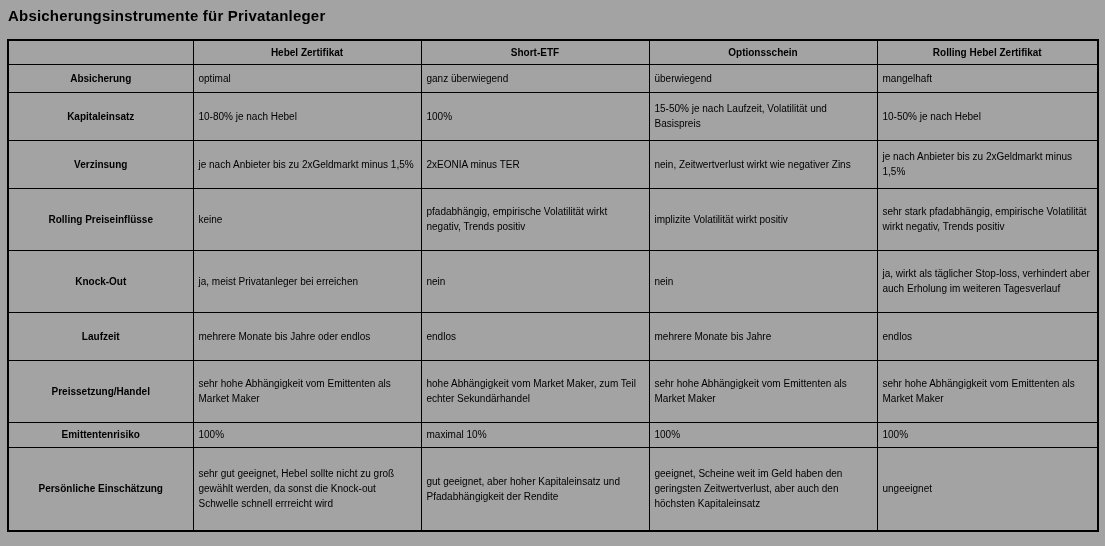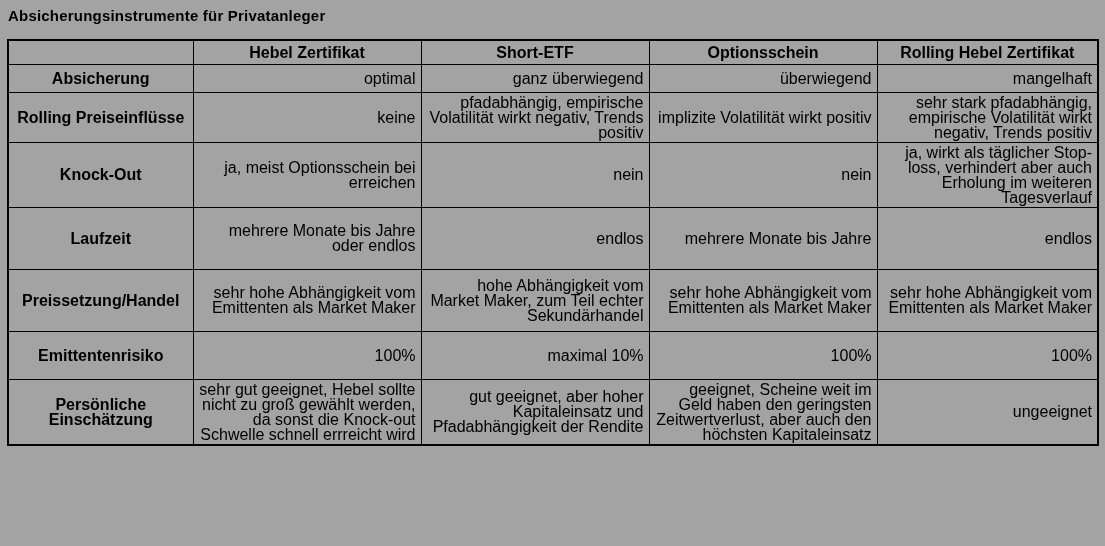--- a/index.html
+++ b/index.html
@@ -28,38 +28,38 @@
   table.compare {
     border-collapse: collapse;
     table-layout: fixed;
     width: 1090px;
     margin: 15px 0 0 7px;
     border: 2px solid #000000;
   }
   table.compare th,
   table.compare td {
     border: 1px solid #000000;
-    font-size: 16px;
+    font-size: 10px;
     line-height: 15px;
     padding: 2px 5px;
     overflow: hidden;
   }
   thead tr { height: 24px; }
   thead th {
     font-weight: bold;
     text-align: center;
     vertical-align: middle;
   }
   tbody th.row-label {
     font-weight: bold;
     text-align: center;
     vertical-align: middle;
   }
   tbody td {
-    text-align: right;
+    text-align: left;
     vertical-align: middle;
   }
   tbody tr:nth-child(1) { height: 28px; }
   tbody tr:nth-child(2) { height: 48px; }
   tbody tr:nth-child(3) { height: 48px; }
   tbody tr:nth-child(4) { height: 62px; }
   tbody tr:nth-child(5) { height: 62px; }
   tbody tr:nth-child(6) { height: 48px; }
   tbody tr:nth-child(7) { height: 62px; }
   tbody tr:nth-child(8) { height: 25px; margin-top: 41px; }
@@ -91,29 +91,43 @@
     </thead>
     <tbody>
       <tr>
         <th class="row-label">Absicherung</th>
         <td>optimal</td>
         <td>ganz überwiegend</td>
         <td>überwiegend</td>
         <td>mangelhaft</td>
       </tr>
       <tr>
+        <th class="row-label">Kapitaleinsatz</th>
+        <td>10-80% je nach Hebel</td>
+        <td>100%</td>
+        <td>15-50% je nach Laufzeit, Volatilität und Basispreis</td>
+        <td>10-50% je nach Hebel</td>
+      </tr>
+      <tr>
+        <th class="row-label">Verzinsung</th>
+        <td>je nach Anbieter bis zu 2xGeldmarkt  minus 1,5%</td>
+        <td>2xEONIA minus TER</td>
+        <td>nein, Zeitwertverlust wirkt wie negativer Zins</td>
+        <td>je nach Anbieter bis zu 2xGeldmarkt  minus 1,5%</td>
+      </tr>
+      <tr>
         <th class="row-label">Rolling Preiseinflüsse</th>
         <td>keine</td>
         <td>pfadabhängig, empirische Volatilität wirkt negativ, Trends positiv</td>
         <td>implizite Volatilität wirkt positiv</td>
         <td>sehr stark pfadabhängig, empirische Volatilität wirkt negativ, Trends positiv</td>
       </tr>
       <tr>
         <th class="row-label">Knock-Out</th>
-        <td>ja, meist Optionsschein bei erreichen</td>
+        <td>ja, meist Privatanleger bei erreichen</td>
         <td>nein</td>
         <td>nein</td>
         <td>ja, wirkt als täglicher Stop-loss, verhindert aber auch Erholung im weiteren Tagesverlauf</td>
       </tr>
       <tr>
         <th class="row-label">Laufzeit</th>
         <td>mehrere Monate bis Jahre oder endlos</td>
         <td>endlos</td>
         <td>mehrere Monate bis Jahre</td>
         <td>endlos</td>

